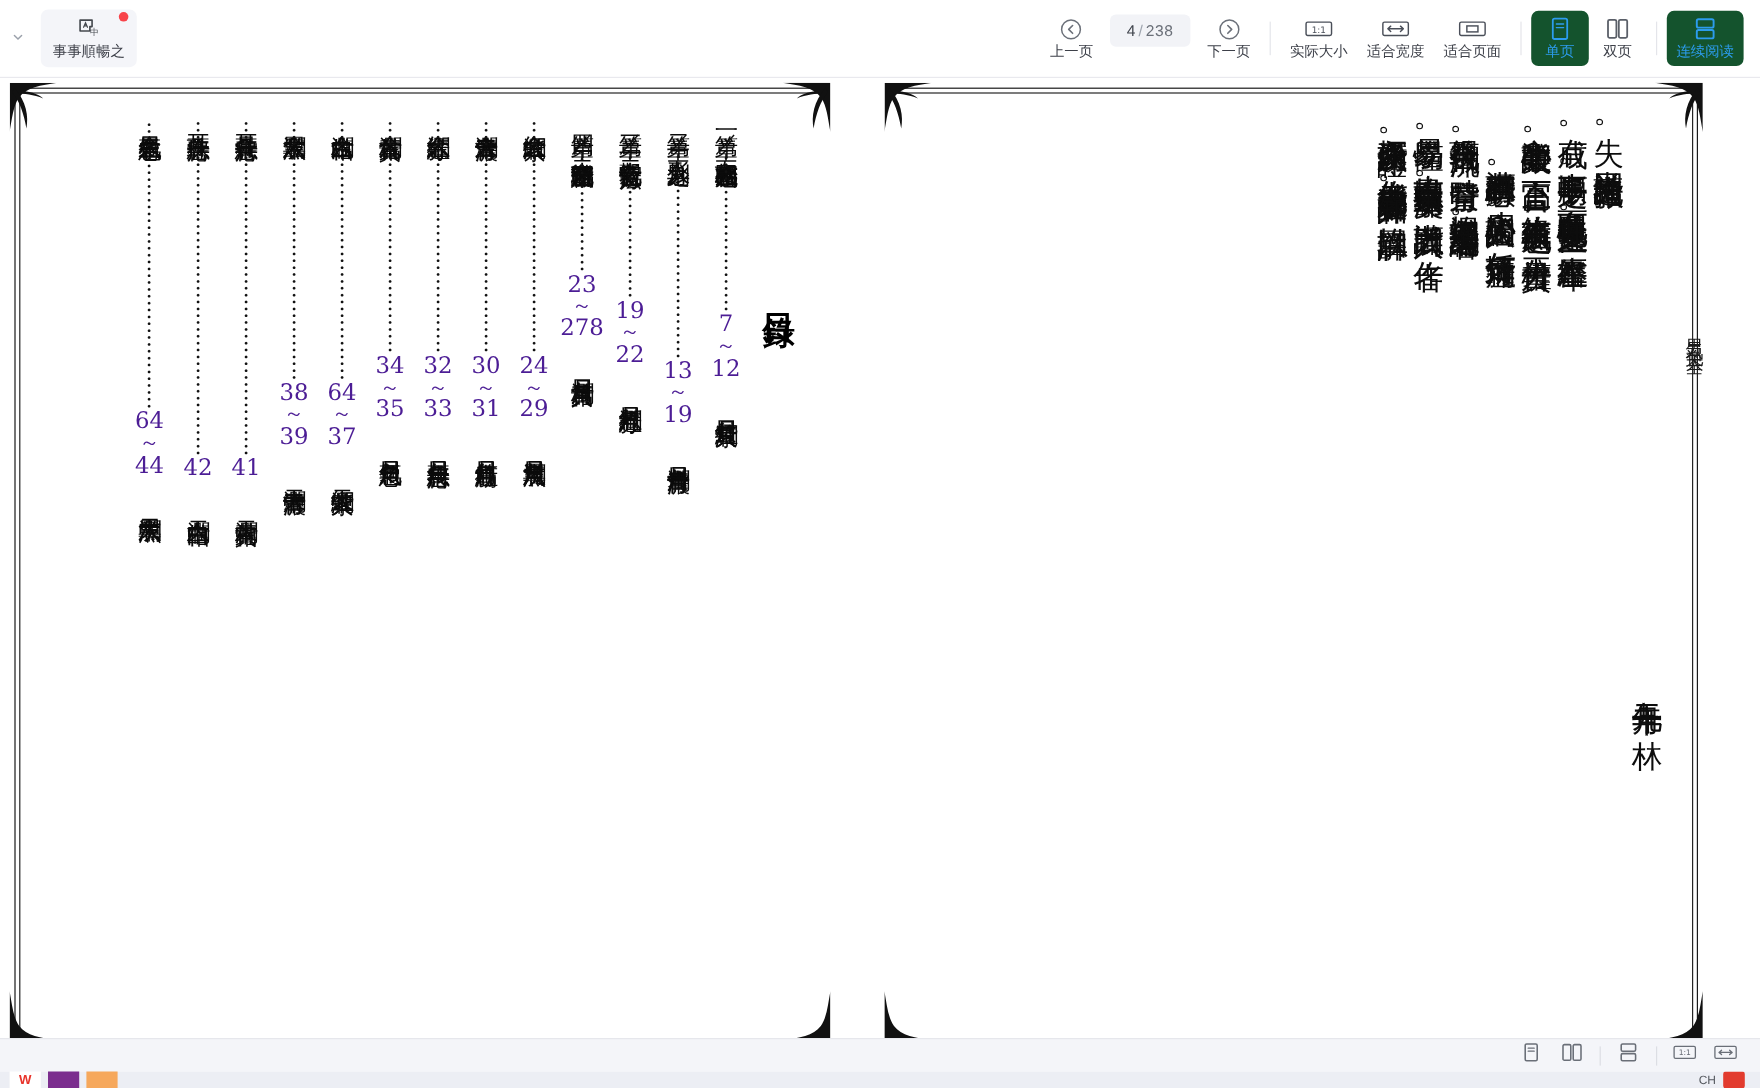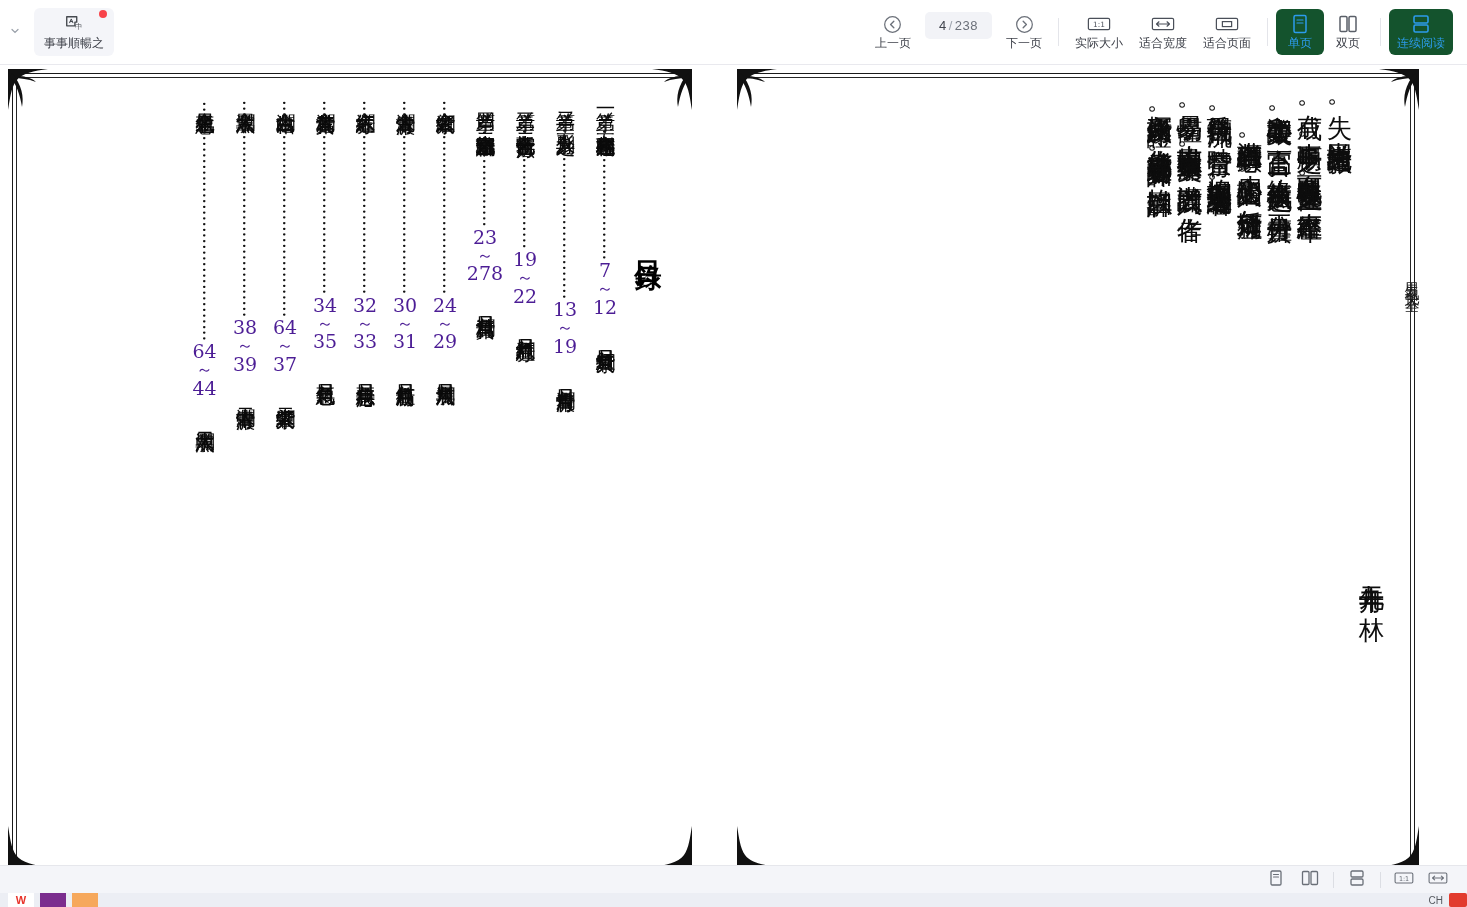--- a/index.html
+++ b/index.html
@@ -300,21 +300,21 @@
     font-size: 11px; font-weight: bold;
     color: #fff;
     flex: 0 0 auto;
   }
   .tsk.a { background: #ffffff; color: #e8332a; }
   .tsk.b { background: #7b2d8e; }
   .tsk.c { background: #f6a85c; }
   .tsk-right {
     margin-left: auto;
     display: flex; align-items: center; gap: 6px;
-    padding-right: 0;
+    padding-right: 13px;
     font-size: 10px; color: #55595f;
   }
   .tsk-red { width: 18px; height: 14px; background: #e23b2e; border-radius: 2px; }
 </style>
 </head>
 <body>
 
 <div class="toolbar">
 
   <div class="tb-chevron">
@@ -567,21 +567,37 @@
         <div class="dots">......................................</div>
         <div class="pg-range">
           <span>38</span>
           <span class="tilde">～</span>
           <span>39</span>
         </div>
         <div class="toc-entry2">天中青潤青濃</div>
       </div>
 
 
-
+      <div class="toc-col">
+        <div class="toc-entry">耳骨善痣惡痣</div>
+        <div class="dots">.................................................</div>
+        <div class="pg-range">
+          <span>41</span>
+        </div>
+        <div class="toc-entry2">天中黃潤枯黃</div>
+      </div>
+
+      <div class="toc-col">
+        <div class="toc-entry">耳珠善痣惡痣</div>
+        <div class="dots">.................................................</div>
+        <div class="pg-range">
+          <span>42</span>
+        </div>
+        <div class="toc-entry2">天中白潤枯白</div>
+      </div>
 
       <div class="toc-col wide">
         <div class="toc-entry">金星木星氣色惡</div>
         <div class="dots">..........................................</div>
         <div class="pg-range">
           <span>64</span>
           <span class="tilde">～</span>
           <span>44</span>
         </div>
         <div class="toc-entry2">天中黑潤灰黑</div>

